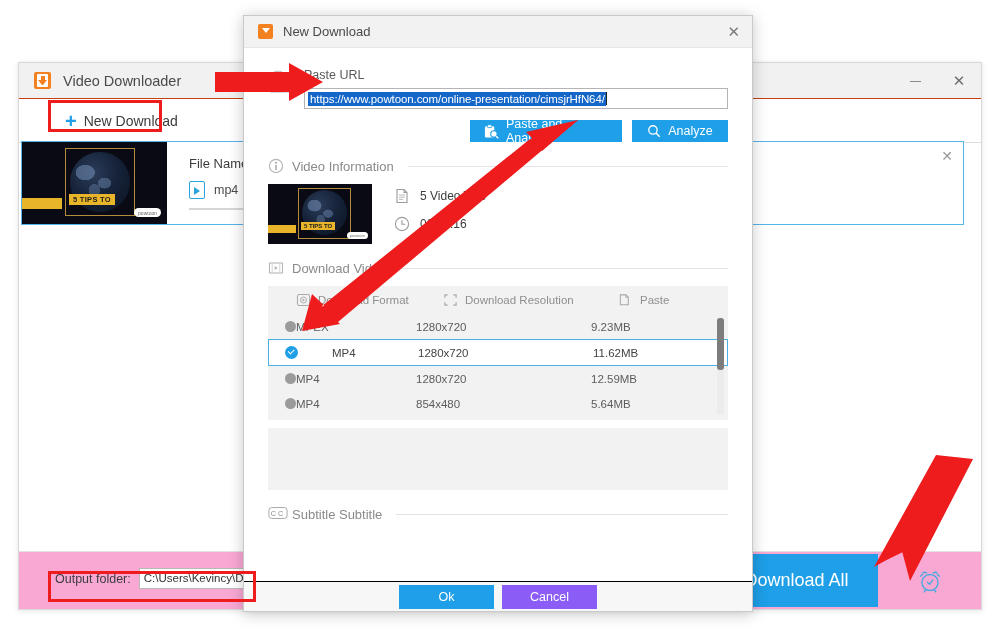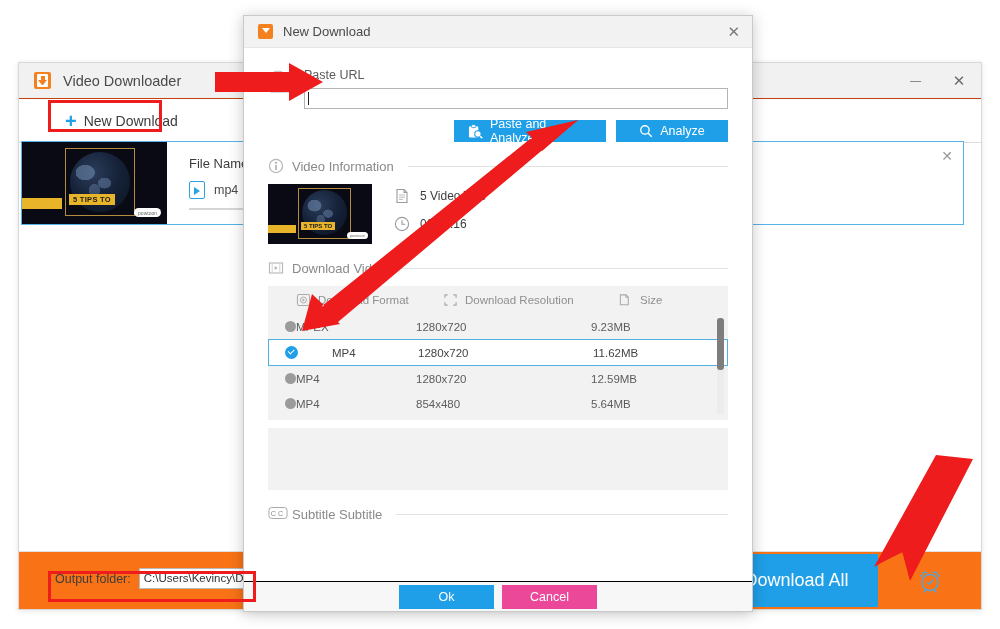--- a/index.html
+++ b/index.html
@@ -190,21 +190,21 @@
   .dl-close {
     position: absolute; right: 10px; top: 6px;
     font-size: 14px; color: #9a9a9a;
   }
 
   
   .main-bottom {
     position: absolute;
     left: 0; right: 0; bottom: 0;
     height: 58px;
-    background: #f97316;
+    background: #f9a8d4;
     border-top: 1px solid #e2e2e2;
   }
   .output-folder {
     position: absolute;
     left: 36px; top: 16px;
     display: flex; align-items: center;
   }
   .of-label { font-size: 12.5px; color: #3c3c3c; margin-right: 8px; }
   .of-input {
     width: 136px; height: 21px;
@@ -297,21 +297,21 @@
   .btn-blue {
     background: #1e9fe8;
     color: #ffffff;
     font-size: 12.5px;
     height: 22px;
     display: flex; align-items: center; justify-content: center;
     gap: 7px;
     padding: 0 14px;
   }
   .btn-blue.wide { width: 152px; }
-  .btn-blue.narrow { width: 112px; }
+  .btn-blue.narrow { width: 96px; }
 
   .section-head {
     display: flex; align-items: center;
     padding: 0 24px 0 24px;
     margin-top: 16px;
   }
   .sh-icon { width: 16px; height: 16px; margin-right: 8px; flex: 0 0 auto; }
   .sh-text { font-size: 13px; color: #8a8a8a; white-space: nowrap; }
   .sh-rule { flex: 1; height: 1px; background: #e3e3e3; margin-left: 14px; }
 
@@ -456,21 +456,21 @@
     display: flex; align-items: center; justify-content: center;
     gap: 8px;
   }
   .btn-ok {
     width: 95px; height: 24px;
     background: #1e9fe8; color: #fff; font-size: 12.5px;
     display:flex; align-items:center; justify-content:center;
   }
   .btn-cancel {
     width: 95px; height: 24px;
-    background: #ec4899; color: #fff; font-size: 12.5px;
+    background: #8b5cf6; color: #fff; font-size: 12.5px;
     display:flex; align-items:center; justify-content:center;
   }
 
   
   .red-box {
     position: absolute;
     border: 3px solid #ee1c1c;
     pointer-events: none;
   }
   .red-arrow { position: absolute; pointer-events: none; }
@@ -556,20 +556,21 @@
         <div class="paste-icon">
           <svg width="30" height="26" viewBox="0 0 30 26">
             <rect x="1.5" y="4" width="17" height="18" rx="2" fill="none" stroke="#c9c9c9" stroke-width="1.4"></rect>
             <rect x="6" y="1.5" width="8" height="4.5" rx="1.6" fill="none" stroke="#c9c9c9" stroke-width="1.4"></rect>
             <path d="M18.5 10 h7 v12 h-7" fill="#ffffff" stroke="#c9c9c9" stroke-width="1.4"></path>
             <path d="M20.5 13.5 h4 M20.5 16.5 h4 M20.5 19.5 h3" stroke="#d8d8d8" stroke-width="1.2"></path>
           </svg>
         </div>
         <div class="paste-label">Paste URL</div>
         <div class="url-input">
+          <span class="url-sel">https://www.powtoon.com/online-presentation/cimsjrHfN64/</span>
             <span class="caret"></span>
         </div>
         <div class="btn-row">
           <div class="btn-blue wide">
             <span>
               <svg width="15" height="15" viewBox="0 0 16 16">
                 <rect x="1" y="2.5" width="10" height="12" rx="1.5" fill="#fff"></rect>
                 <rect x="3.6" y="0.8" width="4.8" height="3" rx="1" fill="#fff" stroke="#1e9fe8" stroke-width="0.9"></rect>
                 <circle cx="10.6" cy="10.6" r="3.4" fill="#fff" stroke="#1e9fe8" stroke-width="1.2"></circle>
                 <path d="M13 13 L15.2 15.2" stroke="#fff" stroke-width="1.6"></path>
@@ -664,21 +665,21 @@
             </span>
             <span>Download Resolution</span>
           </div>
           <div class="col-size">
             <span class="th-ic">
               <svg width="15" height="14" viewBox="0 0 16 15">
                 <path d="M2.5 2 h6 l2.5 2.5 v8 h-8.5 z" fill="none" stroke="#a9a9a9" stroke-width="1.1"></path>
                 <path d="M8.5 2 v2.5 h2.5" fill="none" stroke="#a9a9a9" stroke-width="1.1"></path>
               </svg>
             </span>
-            <span>Size</span>
+            <span>Paste</span>
           </div>
         </div>
         <div class="tbl-body">
           <div class="row">
             <span class="radio"></span>
             <span class="fmt-txt">MPEX</span>
             <span class="col-res">1280x720</span>
             <span class="col-size">9.23MB</span>
           </div>
           <div class="row selected">

